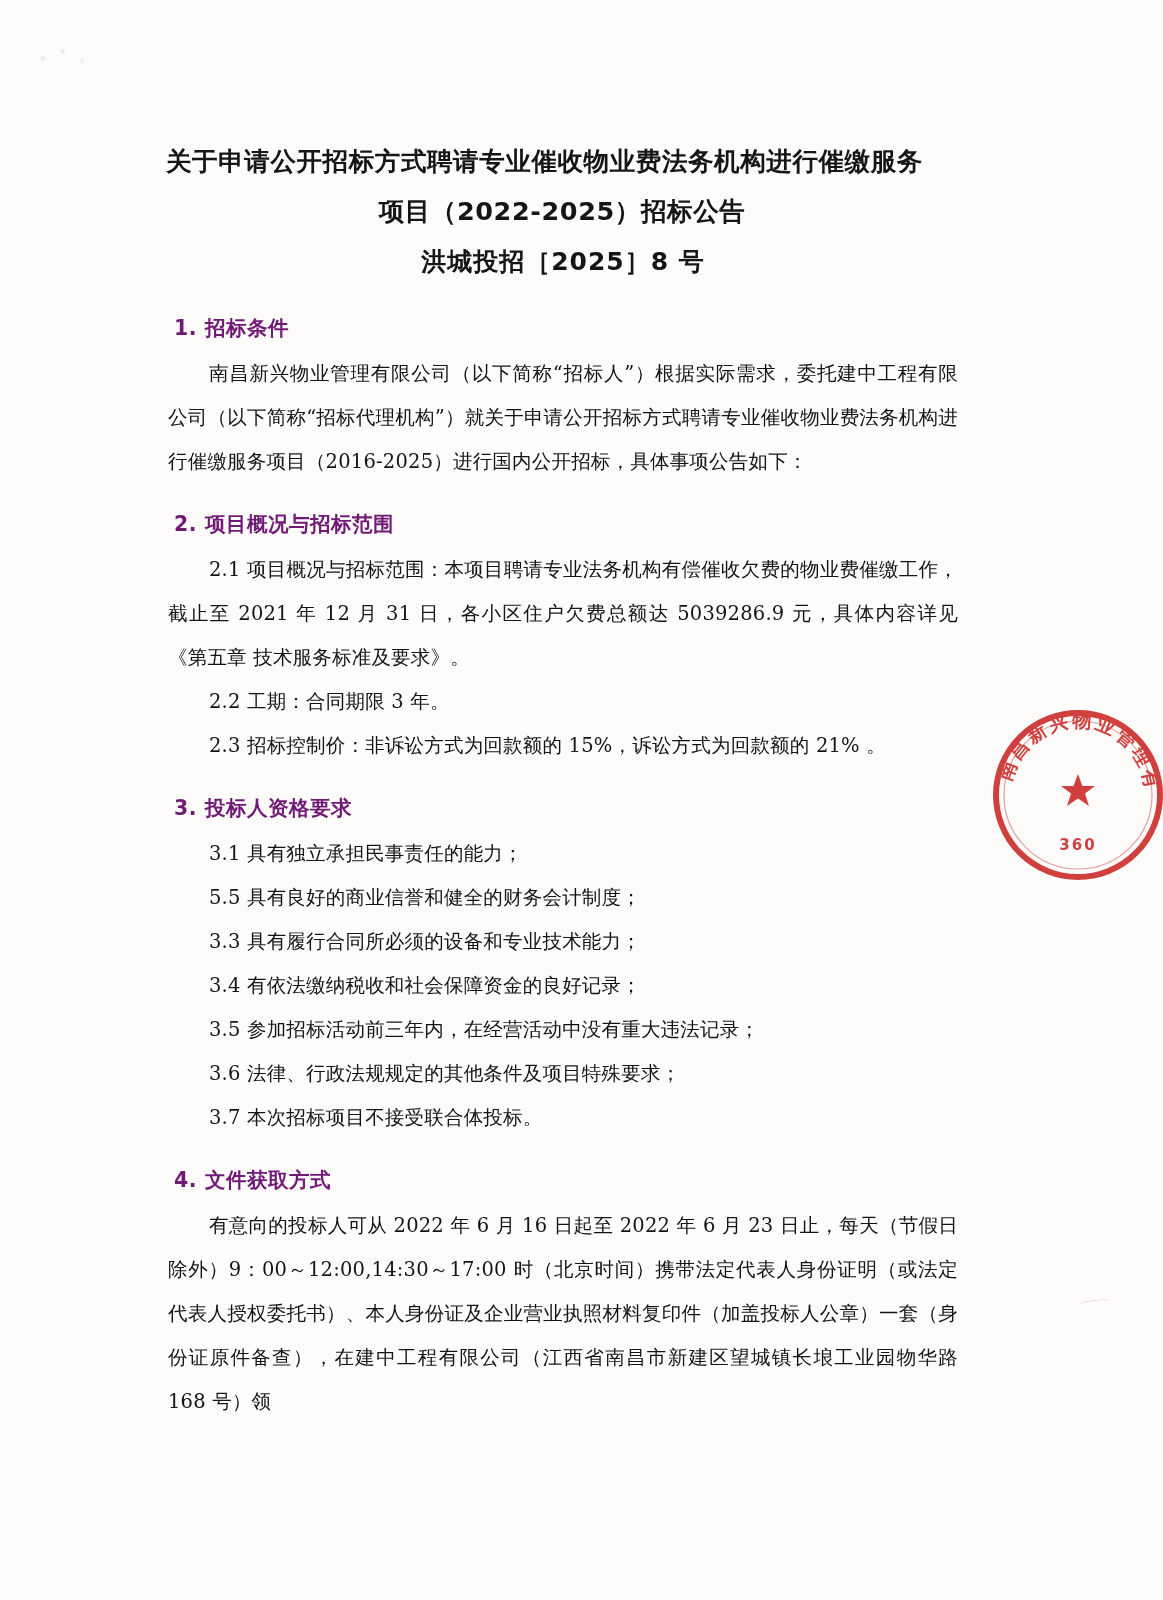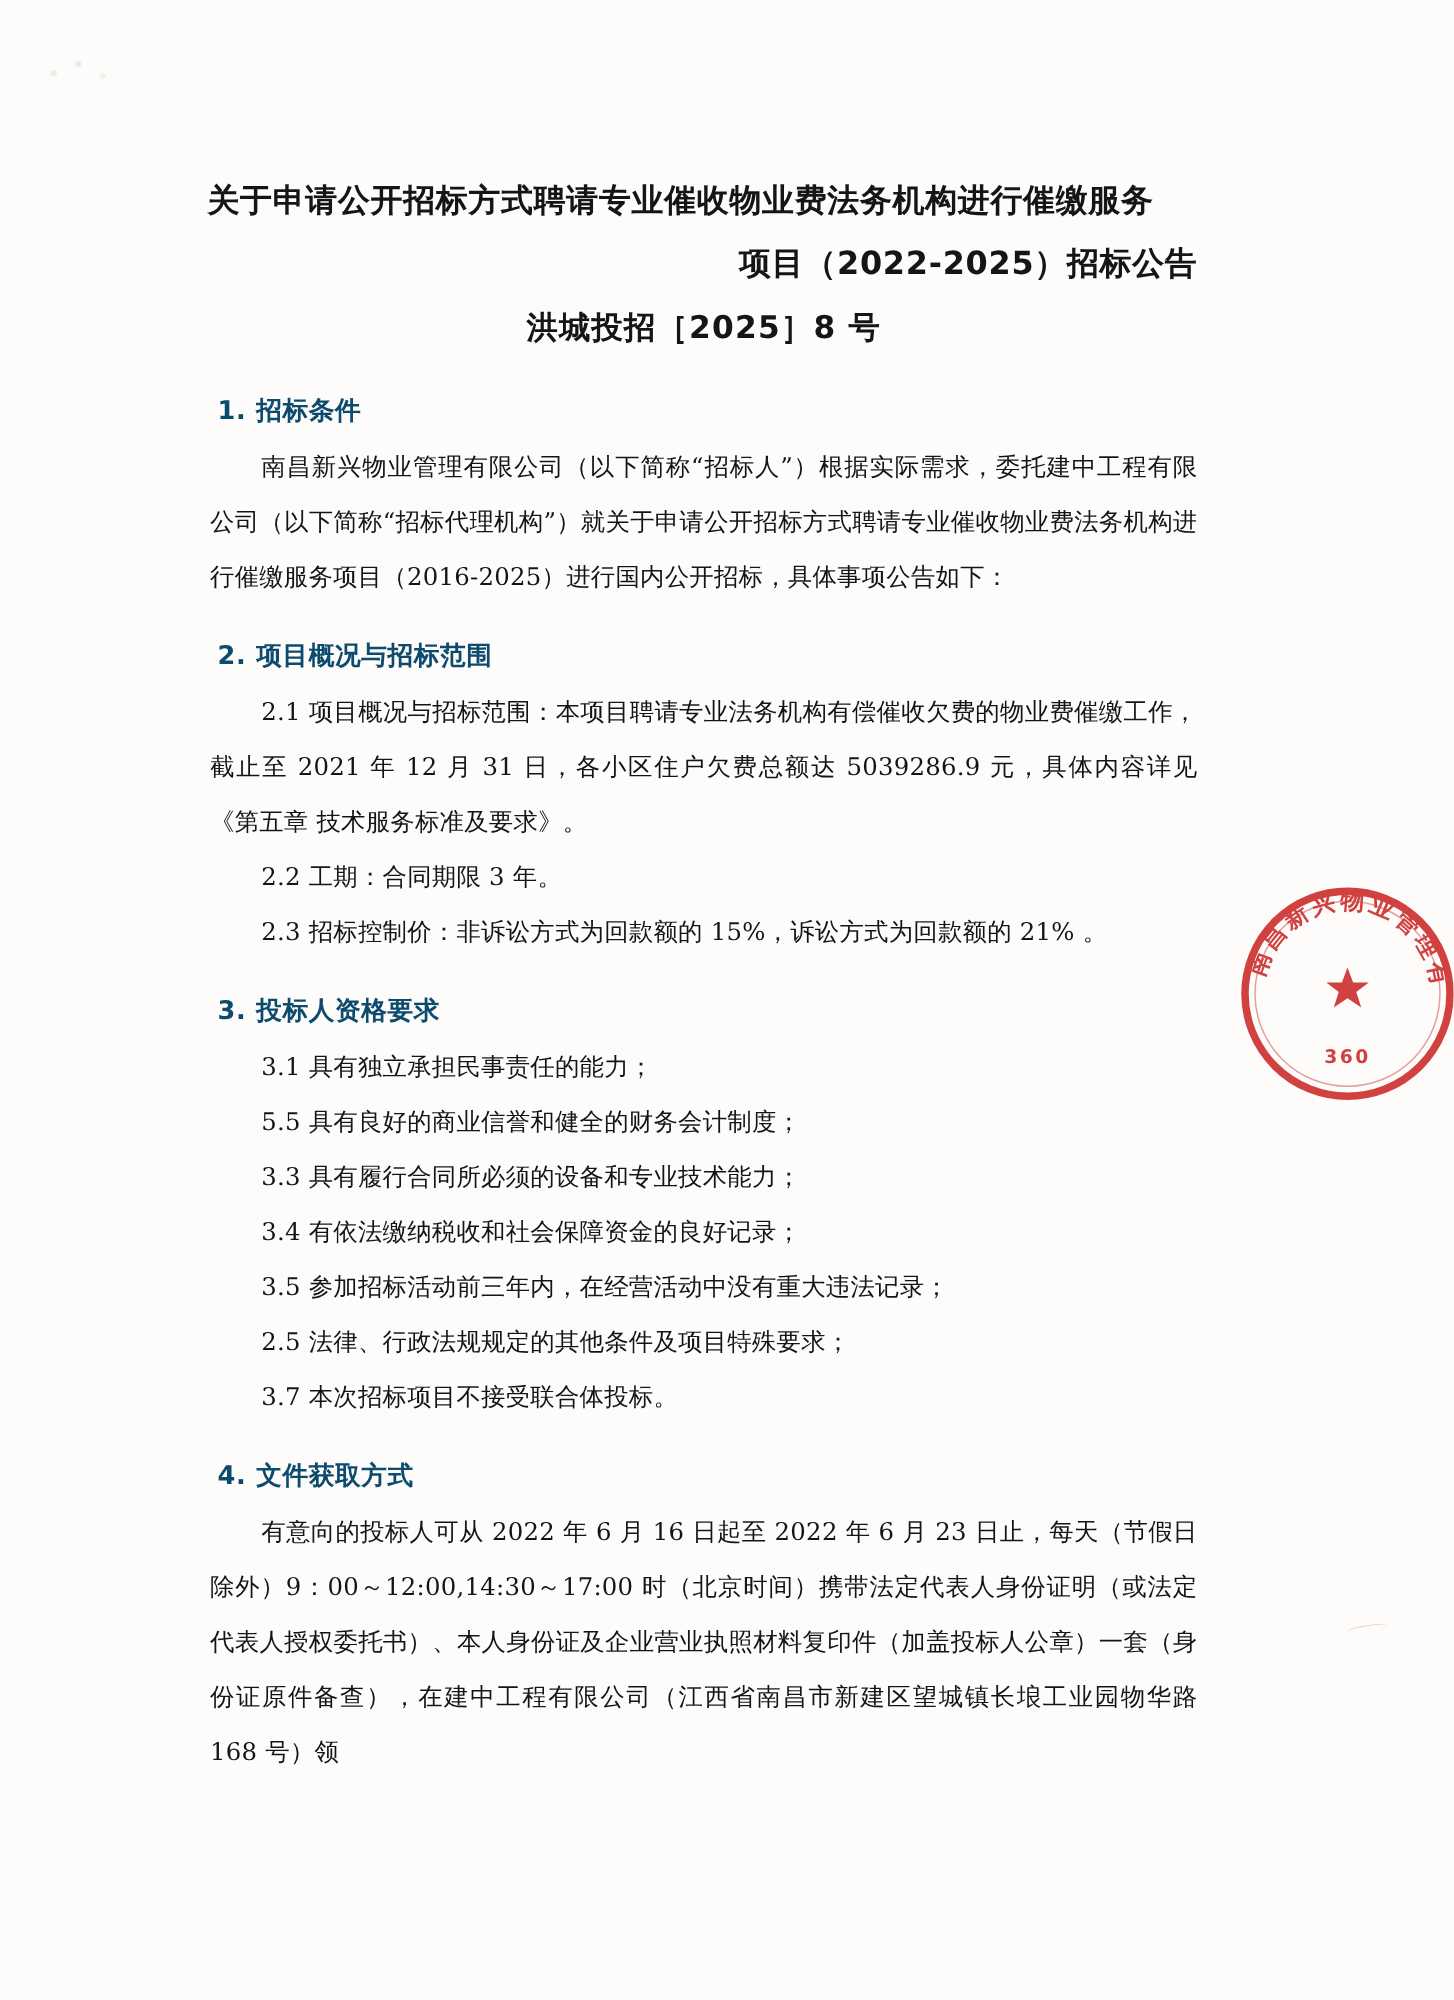--- a/index.html
+++ b/index.html
@@ -56,34 +56,34 @@
   }
   .title-line {
     font-family: "DejaVu Sans", "Liberation Sans", sans-serif;
     font-weight: bold;
     font-size: 25.5px;
     letter-spacing: 0.6px;
     line-height: 50px;
     white-space: nowrap;
   }
   .title-line.l1 { text-align: left; margin-left: -2px; }
-  .title-line.l2 { text-align: right; margin-left: -2px; }
+  .title-line.l2 { text-align: center; margin-left: -2px; }
   .doc-number {
     font-family: "DejaVu Sans", "Liberation Sans", sans-serif;
     font-weight: bold;
     font-size: 25px;
     line-height: 52px;
     text-align: center;
     letter-spacing: 1px;
   }
   .section-head {
     font-family: "DejaVu Sans", "Liberation Sans", sans-serif;
     font-weight: bold;
     font-size: 20.5px;
-    color: #0c4a6e;
+    color: #701a75;
     margin-top: 26px;
     margin-bottom: 10px;
     padding-left: 6px;
     letter-spacing: 0.5px;
   }
   .section-head .num {
     margin-right: 8px;
   }
   p.body {
     font-size: 19.5px;
@@ -141,21 +141,21 @@
     <p class="body item">2.3 招标控制价：非诉讼方式为回款额的 15%，诉讼方式为回款额的 21% 。</p>
 
     <div class="section-head">
       <span class="num">3.</span><span>投标人资格要求</span>
     </div>
     <p class="body item">3.1 具有独立承担民事责任的能力；</p>
     <p class="body item">5.5 具有良好的商业信誉和健全的财务会计制度；</p>
     <p class="body item">3.3 具有履行合同所必须的设备和专业技术能力；</p>
     <p class="body item">3.4 有依法缴纳税收和社会保障资金的良好记录；</p>
     <p class="body item">3.5 参加招标活动前三年内，在经营活动中没有重大违法记录；</p>
-    <p class="body item">2.5 法律、行政法规规定的其他条件及项目特殊要求；</p>
+    <p class="body item">3.6 法律、行政法规规定的其他条件及项目特殊要求；</p>
     <p class="body item">3.7 本次招标项目不接受联合体投标。</p>
 
     <div class="section-head">
       <span class="num">4.</span><span>文件获取方式</span>
     </div>
     <p class="body indent">有意向的投标人可从 2022 年 6 月 16 日起至 2022 年 6 月 23 日止，每天（节假日除外）9：00～12:00,14:30～17:00 时（北京时间）携带法定代表人身份证明（或法定代表人授权委托书）、本人身份证及企业营业执照材料复印件（加盖投标人公章）一套（身份证原件备查），在建中工程有限公司（江西省南昌市新建区望城镇长埌工业园物华路 168 号）领</p>
 
     <div class="footer-space"></div>
   </div>
 

